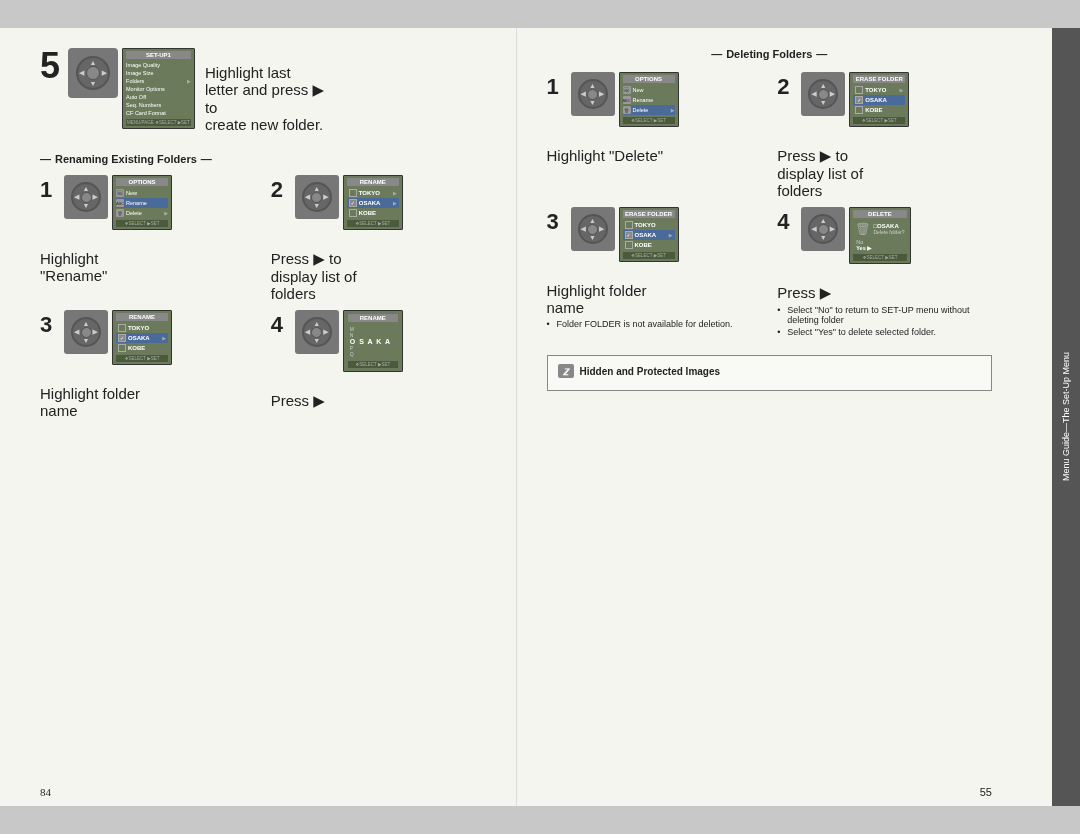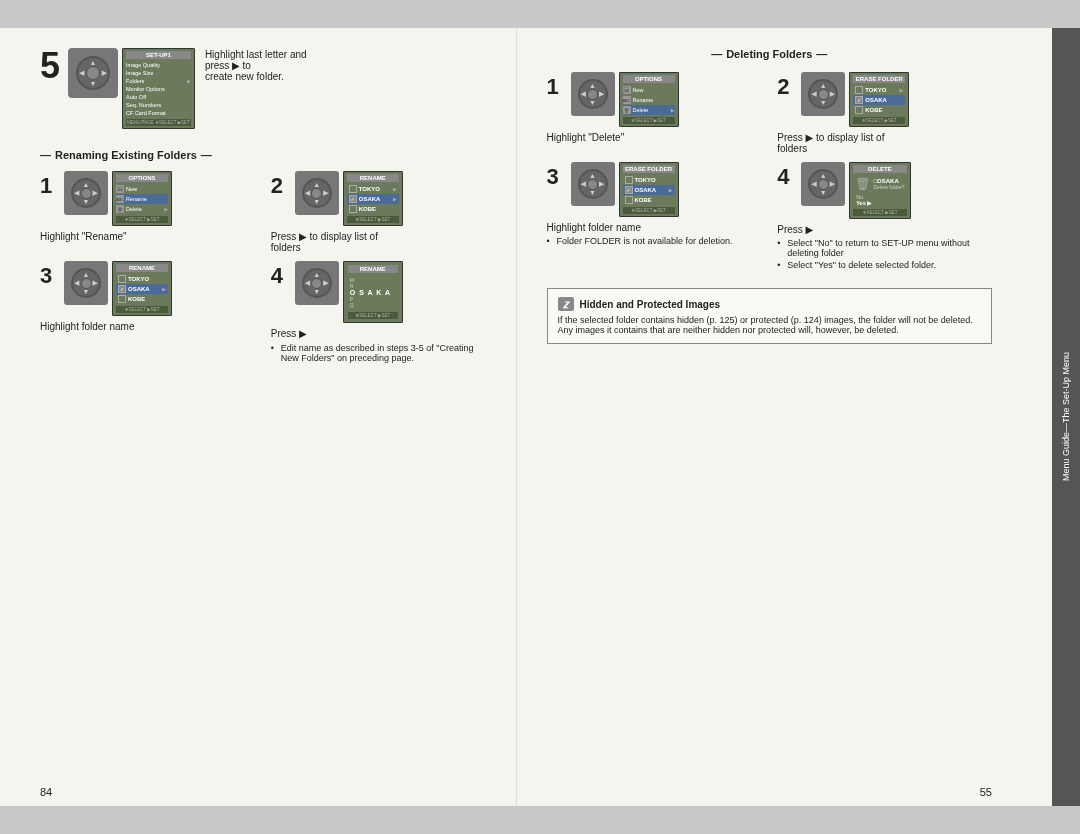--- a/index.html
+++ b/index.html
@@ -72,20 +72,21 @@
       transform: rotate(180deg);
       white-space: nowrap;
     }
 
     
     .page-number-left {
       position: absolute;
       bottom: 8px;
       left: 40px;
       font-size: 11px;
+      font-family: Liberation Serif, serif;
     }
     .page-number-right {
       position: absolute;
       bottom: 8px;
       right: 60px;
       font-size: 11px;
     }
 
     .step-num {
       font-size: 22px;
@@ -183,23 +184,23 @@
       background: #4a5a3a;
       color: #aaa;
       font-size: 4.5px;
       text-align: center;
       padding: 1px;
       margin-top: 2px;
     }
 
     
     .caption {
-      font-size: 10px;
+      font-size: 15px;
       color: #222;
-      margin-top: 1px;
+      margin-top: 16px;
       max-width: 120px;
     }
 
     
     .steps-grid {
       display: grid;
       grid-template-columns: 1fr 1fr;
       gap: 8px 16px;
       margin-top: 8px;
     }
@@ -515,23 +516,20 @@
                 <span style="color:#ccc;font-size:5px;">N</span>
                 <span style="color:#fff;font-size:7px;font-weight:bold;letter-spacing:1px;">O S A K A</span>
                 <span style="color:#ccc;font-size:5px;">P</span>
                 <span style="color:#ccc;font-size:5px;">Q</span>
               </div>
               <div class="lcd-bottom-bar">❖SELECT ▶SET</div>
             </div>
           </div>
           <div>
             <div class="caption">Press ▶</div>
-            <ul class="bullet-list" style="margin-top:4px;">
-              <li>Edit name as described in steps 3-5 of "Creating New Folders" on preceding page.</li>
-            </ul>
           </div>
         </div>
 
       </div>
     </div>
 
     <div class="page-number-left">84</div>
   </div>
 
   <div class="page-right">
@@ -685,21 +683,20 @@
         </div>
       </div>
 
     </div>
 
     <div class="note-box" style="margin-top:16px;">
       <div class="note-box-title">
         <span class="note-icon">ℤ</span>
         <span>Hidden and Protected Images</span>
       </div>
-      <p>If the selected folder contains hidden (p. 125) or protected (p. 124) images, the folder will not be deleted. Any images it contains that are neither hidden nor protected will, however, be deleted.</p>
     </div>
 
     <div class="page-number-right">55</div>
   </div>
 
   <div class="right-sidebar">
     <div class="right-sidebar-text">Menu Guide—The Set-Up Menu</div>
   </div>
 
 </div>

